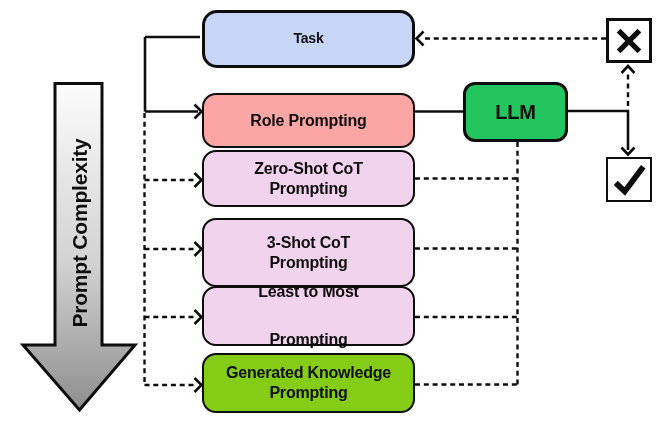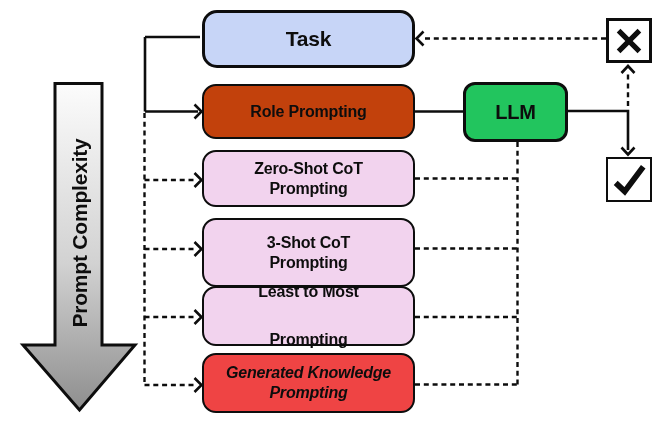--- a/index.html
+++ b/index.html
@@ -11,21 +11,21 @@
   .stage{position:absolute;inset:0;width:660px;height:423px;}
   svg.layer{position:absolute;left:0;top:0;z-index:0;}
   .node{
     position:absolute;z-index:2;box-sizing:border-box;
     display:flex;flex-direction:column;align-items:center;justify-content:center;
     border:2.6px solid #0d0d0d;text-align:center;
     font-weight:700;color:#0d0d0d;letter-spacing:-0.2px;
   }
   .node .ln{display:block;line-height:1.22;}
   .task-node{left:202px;top:10px;width:213px;height:58px;border-radius:15px;
-    border-width:3px;font-size:21px;}
+    border-width:3px;font-size:14px;}
   .prompt-node{left:202px;width:213px;border-radius:14px;font-size:16px;}
   .role-node{top:84px;height:55px;}
   .zeroshot-node{top:150px;height:57px;}
   .threeshot-node{top:218px;height:69px;}
   .least-node{top:286px;height:60px;}
   .genknow-node{top:353px;height:60px;}
   .llm-node{left:463px;top:82px;width:105px;height:60px;border-radius:12px;
     border-width:3px;font-size:20px;}
   .outcome-node{left:606px;width:46px;height:45px;border-radius:0;background:#ffffff;}
   .reject-node{top:18px;border-width:3px;}
@@ -88,40 +88,40 @@
       <path d="M621.5,147.5 L628,154.5 L634.5,147.5"></path>
     </g>
   </svg>
 
   <div class="axis-label">Prompt Complexity</div>
 
   <div class="node task-node" style="background: rgb(199, 213, 247);">
     <span class="ln">Task</span>
   </div>
 
-  <div class="node prompt-node role-node" style="background: #c2410c;">
+  <div class="node prompt-node role-node" style="background: #fca5a5; margin-top: 9px;">
     <span class="ln">Role Prompting</span>
   </div>
 
   <div class="node prompt-node zeroshot-node" style="background: rgb(242, 211, 238);">
     <span class="ln">Zero-Shot CoT</span>
     <span class="ln">Prompting</span>
   </div>
 
   <div class="node prompt-node threeshot-node" style="background: rgb(242, 211, 238);">
     <span class="ln">3-Shot CoT</span>
     <span class="ln">Prompting</span>
   </div>
 
   <div class="node prompt-node least-node" style="background: rgb(242, 211, 238); gap: 28px;">
     <span class="ln">Least to Most</span>
     <span class="ln">Prompting</span>
   </div>
 
-  <div class="node prompt-node genknow-node" style="background: #ef4444; font-style: italic;">
+  <div class="node prompt-node genknow-node" style="background: #84cc16;">
     <span class="ln">Generated Knowledge</span>
     <span class="ln">Prompting</span>
   </div>
 
   <div class="node llm-node" style="background: #22c55e;">
     <span class="ln">LLM</span>
   </div>
 
   <div class="node outcome-node reject-node">
     <svg class="icon-svg" width="34" height="32" viewBox="0 0 40 40">

